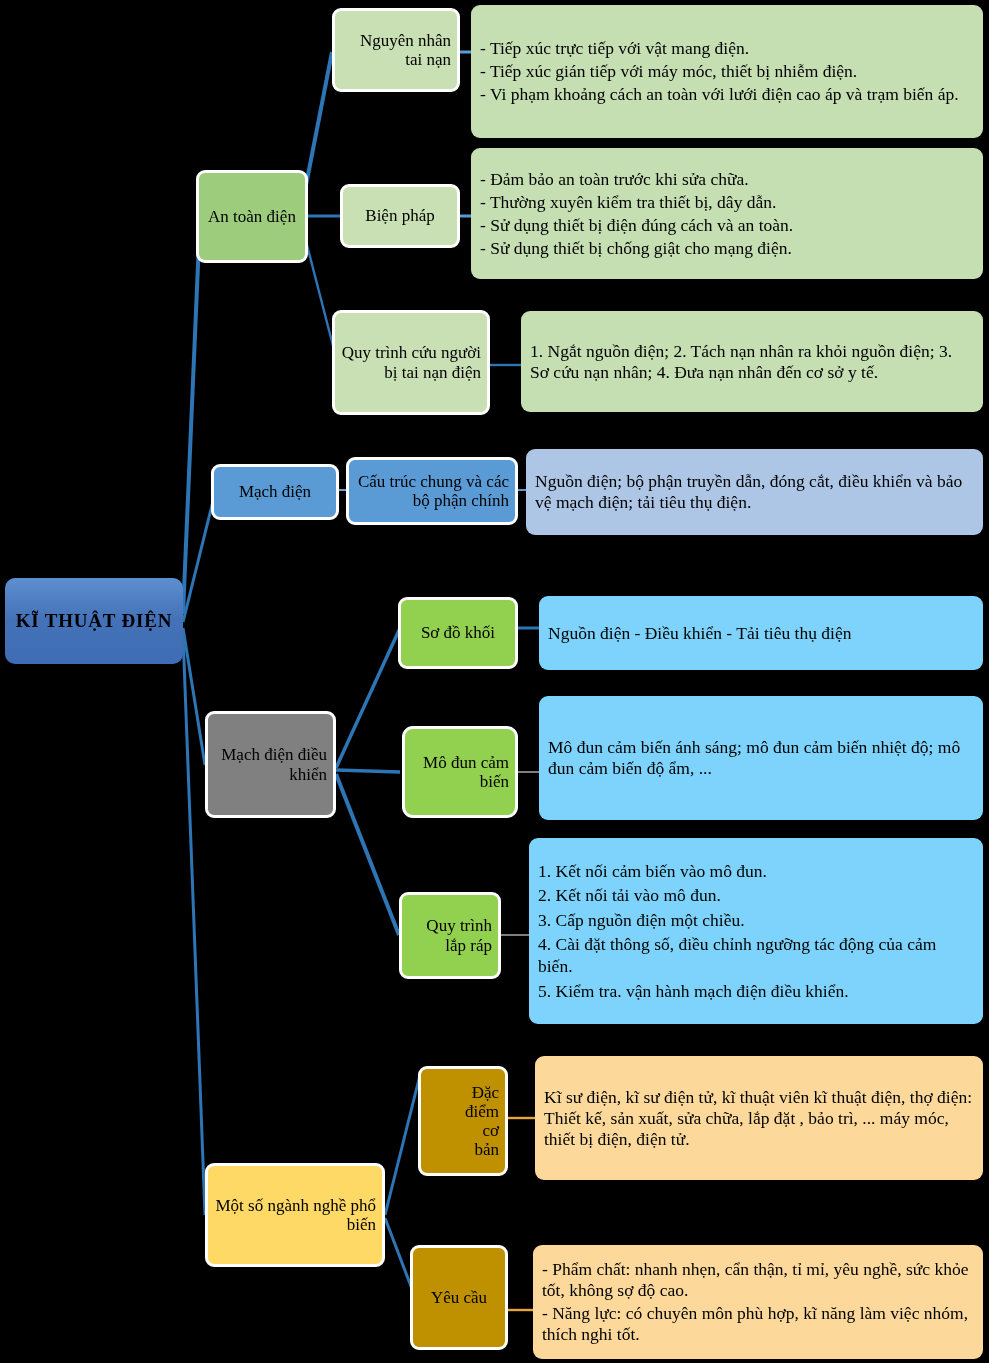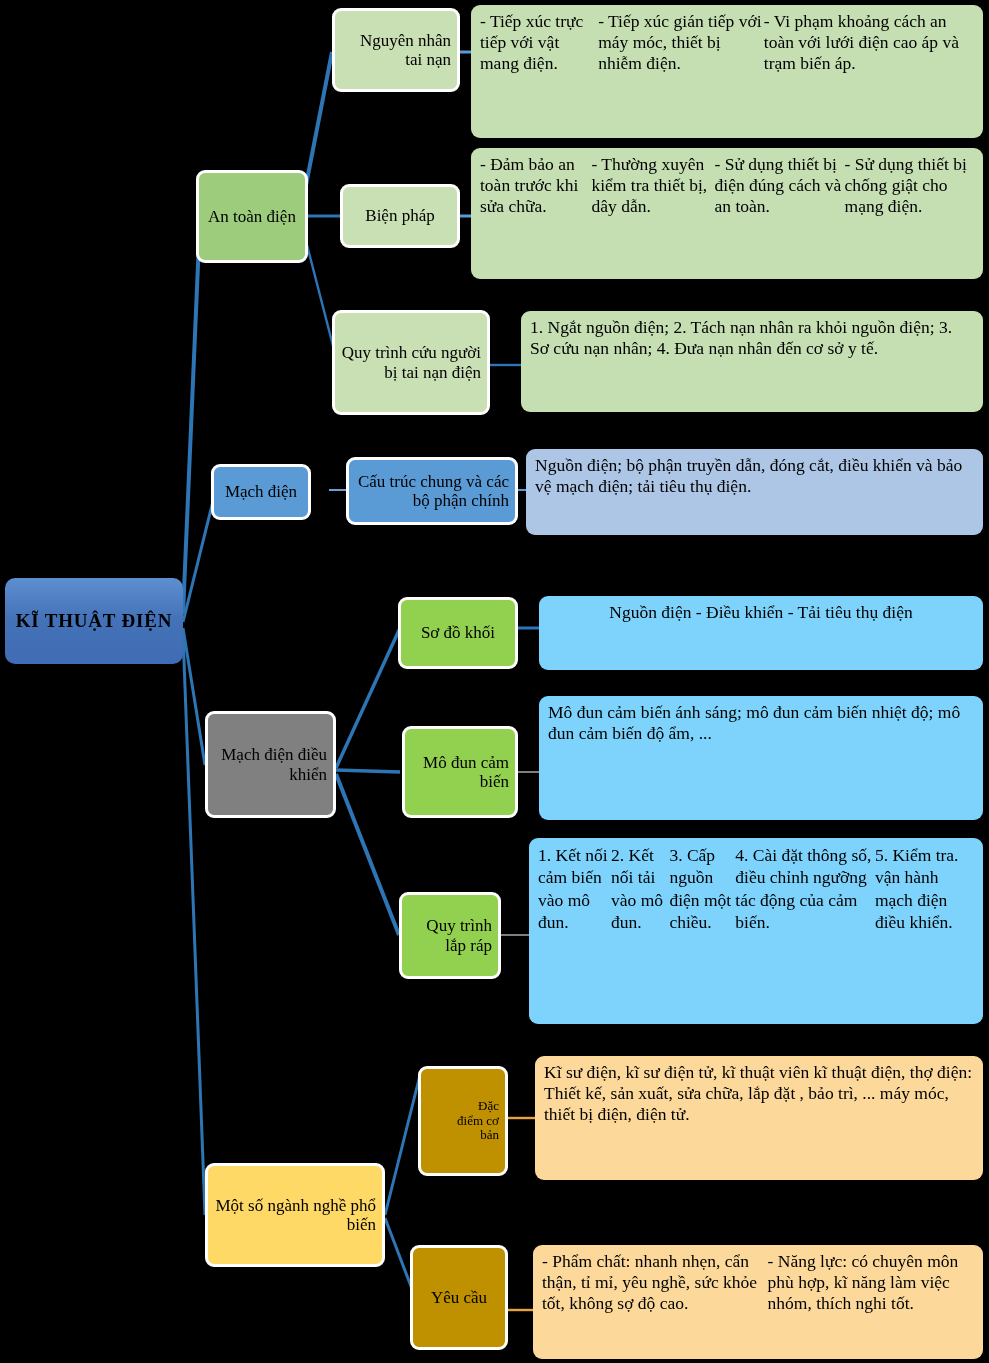--- a/index.html
+++ b/index.html
@@ -38,21 +38,21 @@
   }
   .content {
     position: absolute;
     box-sizing: border-box;
     border-radius: 9px;
     color: #000;
     padding: 6px 9px;
     line-height: 1.2;
     z-index: 2;
     display: flex;
-    flex-direction: row;
+    flex-direction: column;
     justify-content: center;
   }
   .content p {
     margin: 0 0 2px 0;
   }
   .content p:last-child { margin-bottom: 0; }
 
   
   .root {
     font-weight: bold;
@@ -139,21 +139,21 @@
     <p>- Sử dụng thiết bị chống giật cho mạng điện.</p>
   </div>
 
   <div class="node n-lightgreen" style="left:332px; top:310px; width:158px; height:105px; font-size:17px;">
     <span>Quy trình cứu người bị tai nạn điện</span>
   </div>
   <div class="content c-lightgreen" style="left:521px; top:311px; width:462px; height:101px; font-size:17.5px;">
     <p>1. Ngắt nguồn điện; 2. Tách nạn nhân ra khỏi nguồn điện; 3. Sơ cứu nạn nhân; 4. Đưa nạn nhân đến cơ sở y tế.</p>
   </div>
 
-  <div class="node n-blue" style="left:211px; top:464px; width:100px; height:56px; font-size:17px;">
+  <div class="node n-blue" style="left:211px; top:464px; width:128px; height:56px; font-size:17px;">
     <span>Mạch điện</span>
   </div>
 
   <div class="node n-blue" style="left:346px; top:457px; width:172px; height:68px; font-size:17px;">
     <span>Cấu trúc chung và các bộ phận chính</span>
   </div>
   <div class="content c-lightblue" style="left:526px; top:449px; width:457px; height:86px; font-size:17.5px;">
     <p>Nguồn điện; bộ phận truyền dẫn, đóng cắt, điều khiển và bảo vệ mạch điện; tải tiêu thụ điện.</p>
   </div>
 
@@ -161,21 +161,21 @@
     <span>Mạch điện điều khiển</span>
   </div>
 
   <div class="node n-brightgreen" style="left:398px; top:597px; width:120px; height:72px; font-size:17px;">
     <span>Sơ đồ khối</span>
   </div>
   <div class="content c-gray" style="left:539px; top:596px; width:444px; height:74px; font-size:17.5px;">
     <p>Nguồn điện - Điều khiển - Tải tiêu thụ điện</p>
   </div>
 
-  <div class="node n-brightgreen" style="left:402px; top:726px; width:116px; height:92px; font-size:17px;">
+  <div class="node n-brightgreen" style="left:402px; top:726px; width:116px; height:92px; font-size:17px;border-radius:11px;">
     <span>Mô đun cảm biến</span>
   </div>
   <div class="content c-gray" style="left:539px; top:696px; width:444px; height:124px; font-size:17.5px;">
     <p>Mô đun cảm biến ánh sáng; mô đun cảm biến nhiệt độ; mô đun cảm biến độ ẩm, ...</p>
   </div>
 
   <div class="node n-brightgreen" style="left:399px; top:892px; width:102px; height:87px; font-size:17px;">
     <span>Quy trình lắp ráp</span>
   </div>
   <div class="content c-gray" style="left:529px; top:838px; width:454px; height:186px; font-size:17.5px; line-height:1.28;">
@@ -183,21 +183,21 @@
     <p>2. Kết nối tải vào mô đun.</p>
     <p>3. Cấp nguồn điện một chiều.</p>
     <p>4. Cài đặt thông số, điều chỉnh ngưỡng tác động của cảm biến.</p>
     <p>5. Kiểm tra. vận hành mạch điện điều khiển.</p>
   </div>
 
   <div class="node n-yellow" style="left:205px; top:1163px; width:180px; height:104px; font-size:17px;">
     <span>Một số ngành nghề phổ biến</span>
   </div>
 
-  <div class="node n-darkyellow" style="left:418px; top:1066px; width:90px; height:110px; font-size:13px;padding-left:34px;">
+  <div class="node n-darkyellow" style="left:418px; top:1066px; width:90px; height:110px; font-size:17px;padding-left:34px;">
     <span>Đặc điểm cơ bản</span>
   </div>
   <div class="content c-lightorange" style="left:535px; top:1056px; width:448px; height:124px; font-size:17.5px;">
     <p>Kĩ sư điện, kĩ sư điện tử, kĩ thuật viên kĩ thuật điện, thợ điện: Thiết kế, sản xuất, sửa chữa, lắp đặt , bảo trì, ... máy móc, thiết bị điện, điện tử.</p>
   </div>
 
   <div class="node n-darkyellow" style="left:410px; top:1245px; width:98px; height:105px; font-size:17px;">
     <span>Yêu cầu</span>
   </div>
   <div class="content c-lightorange" style="left:533px; top:1245px; width:450px; height:114px; font-size:17.5px;">

